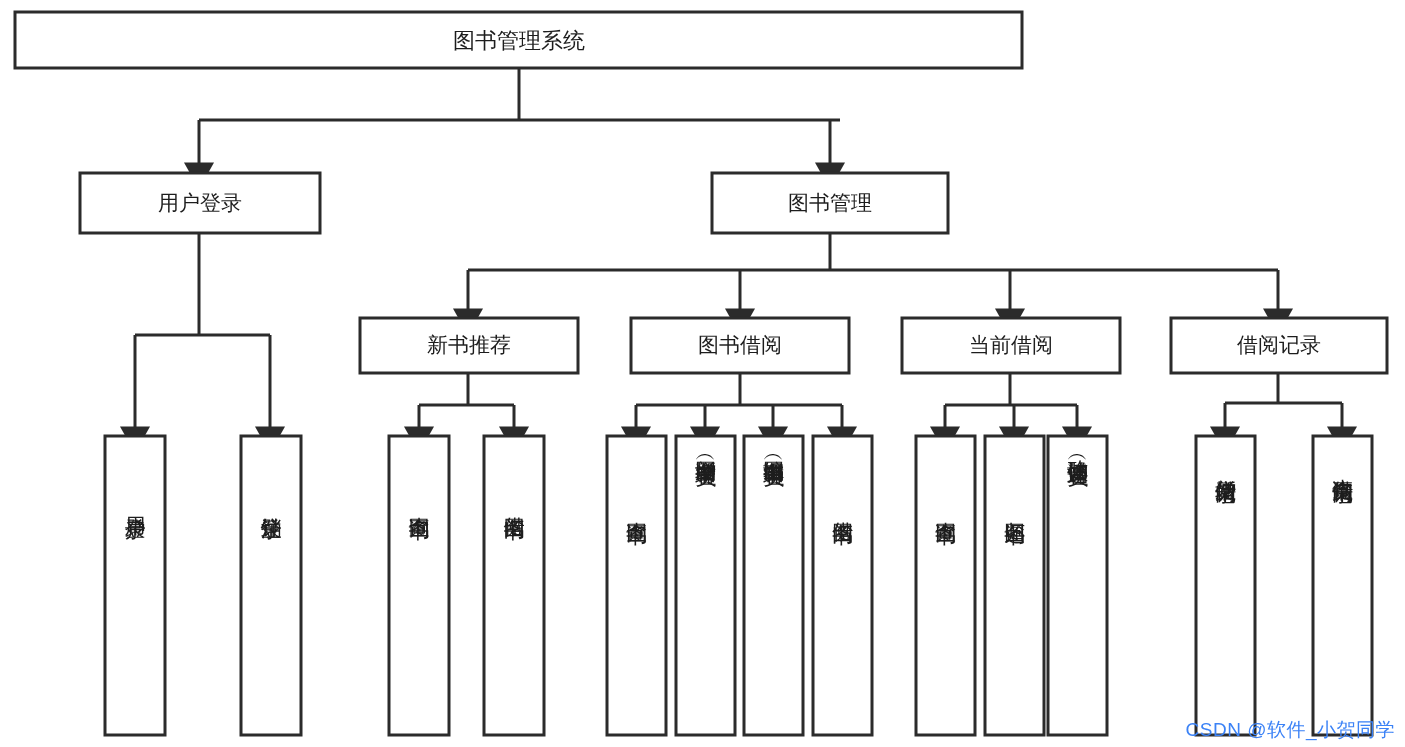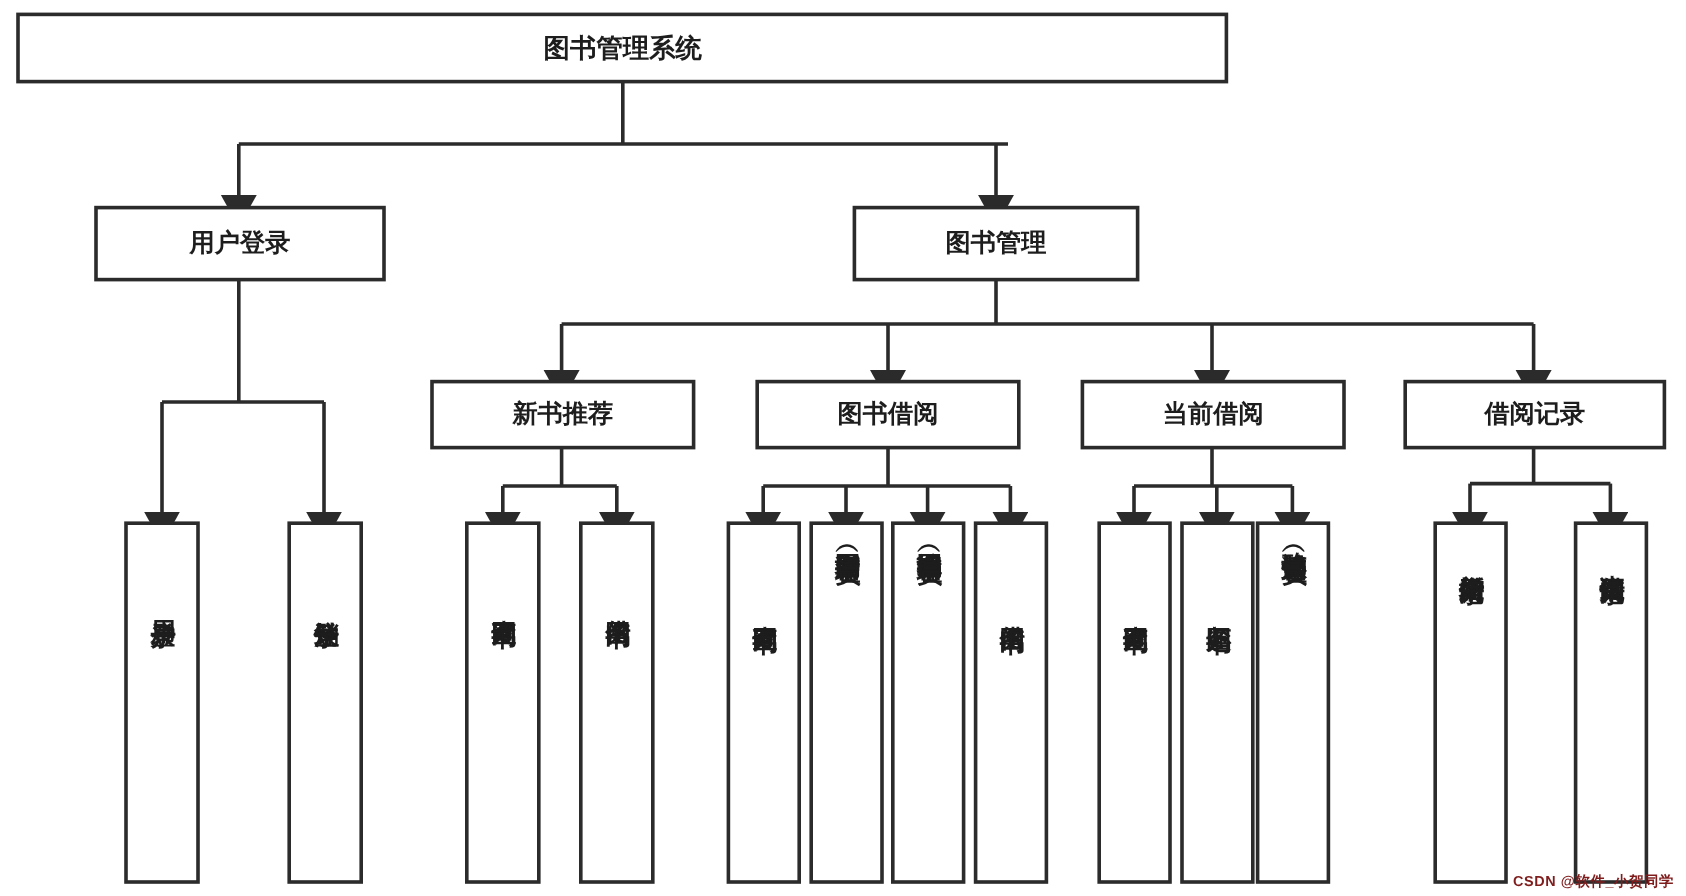--- a/index.html
+++ b/index.html
@@ -11,21 +11,20 @@
     width: 1405px;
     height: 747px;
     font-family: "Liberation Sans", "DejaVu Sans", sans-serif;
     overflow: hidden;
     position: relative;
   }
   #diagram-root {
     position: relative;
     width: 1405px;
     height: 747px;
-    font-weight: bold;
   }
   svg.flow {
     position: absolute;
     top: 0;
     left: 0;
     width: 1405px;
     height: 747px;
   }
   .nodebox {
     fill: #ffffff;
@@ -67,22 +66,22 @@
     writing-mode: vertical-rl;
     text-orientation: upright;
     letter-spacing: 1px;
     white-space: nowrap;
   }
   .watermark {
     position: absolute;
     right: 10px;
     bottom: 4px;
     font-family: "Liberation Sans", "DejaVu Sans", sans-serif;
-    font-size: 12px;
-    color: #7f1d1d;
+    font-size: 19px;
+    color: #3b82f6;
     letter-spacing: 0.5px;
     white-space: nowrap;
   }
 </style>
 </head>
 <body>
 
 <div id="diagram-root">
 
   <svg class="flow" viewBox="0 0 1405 747">

